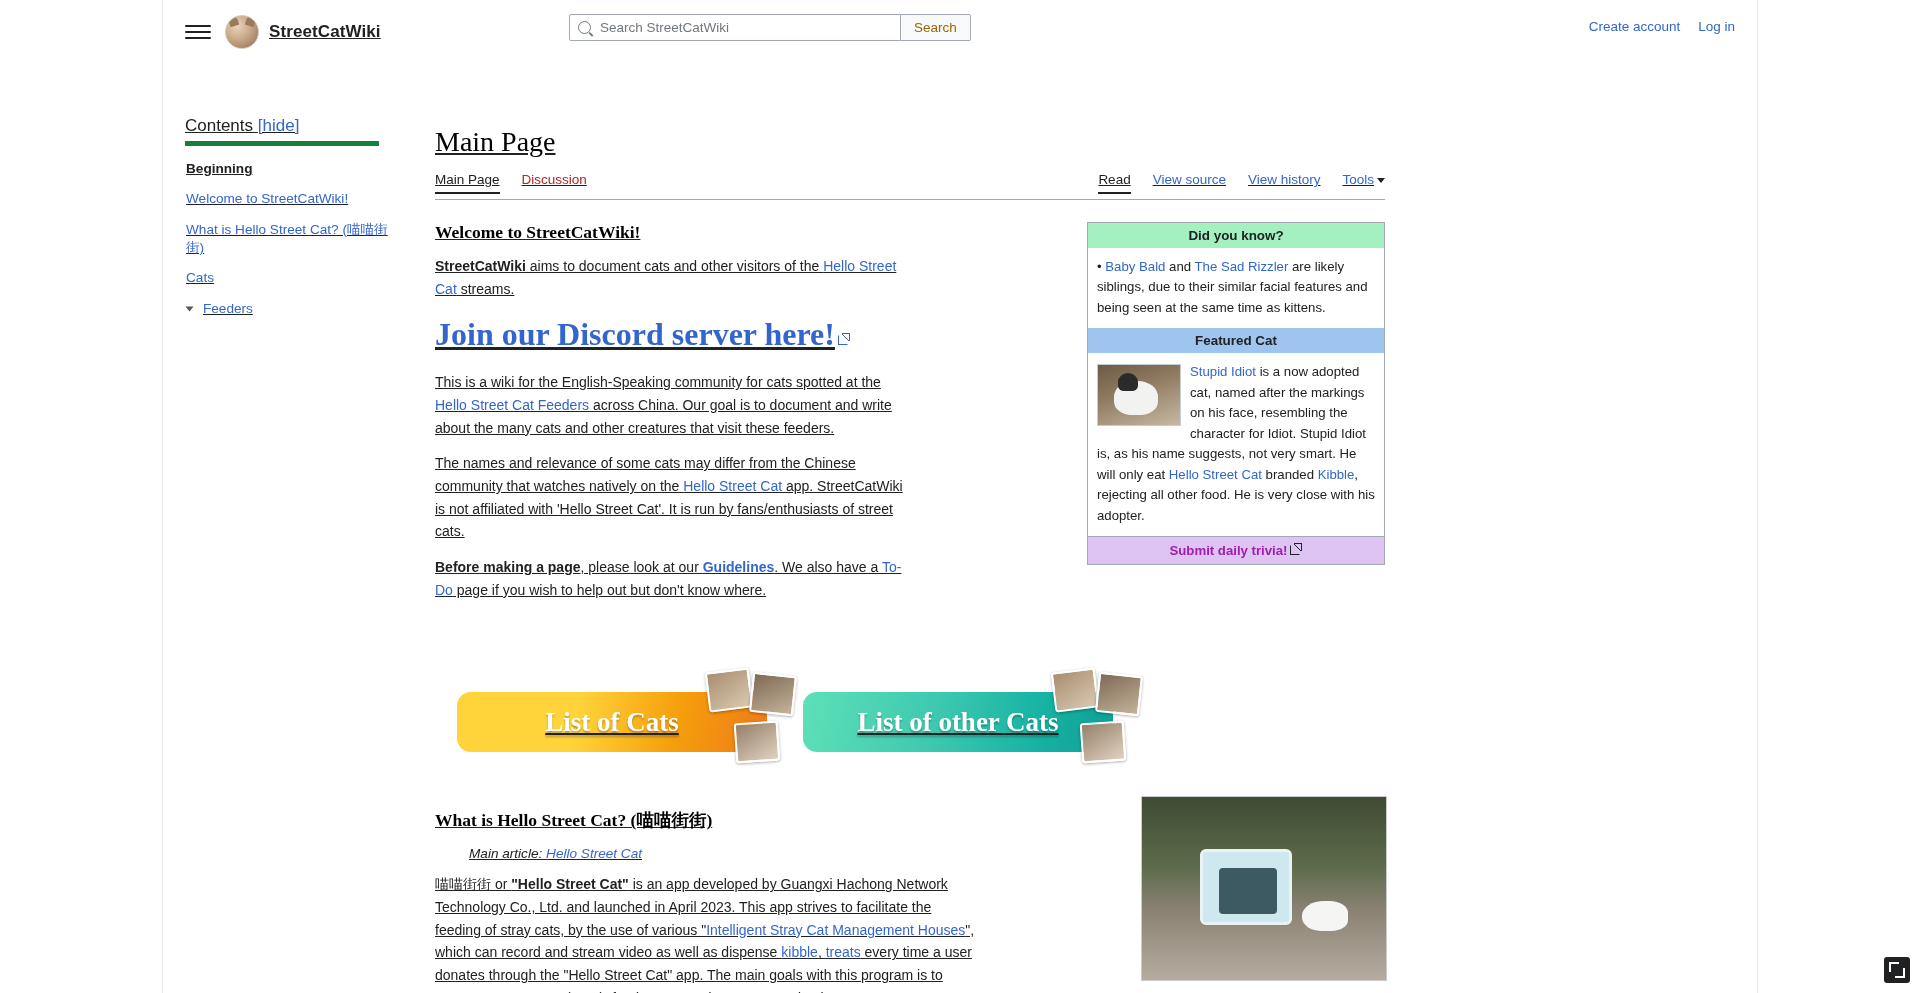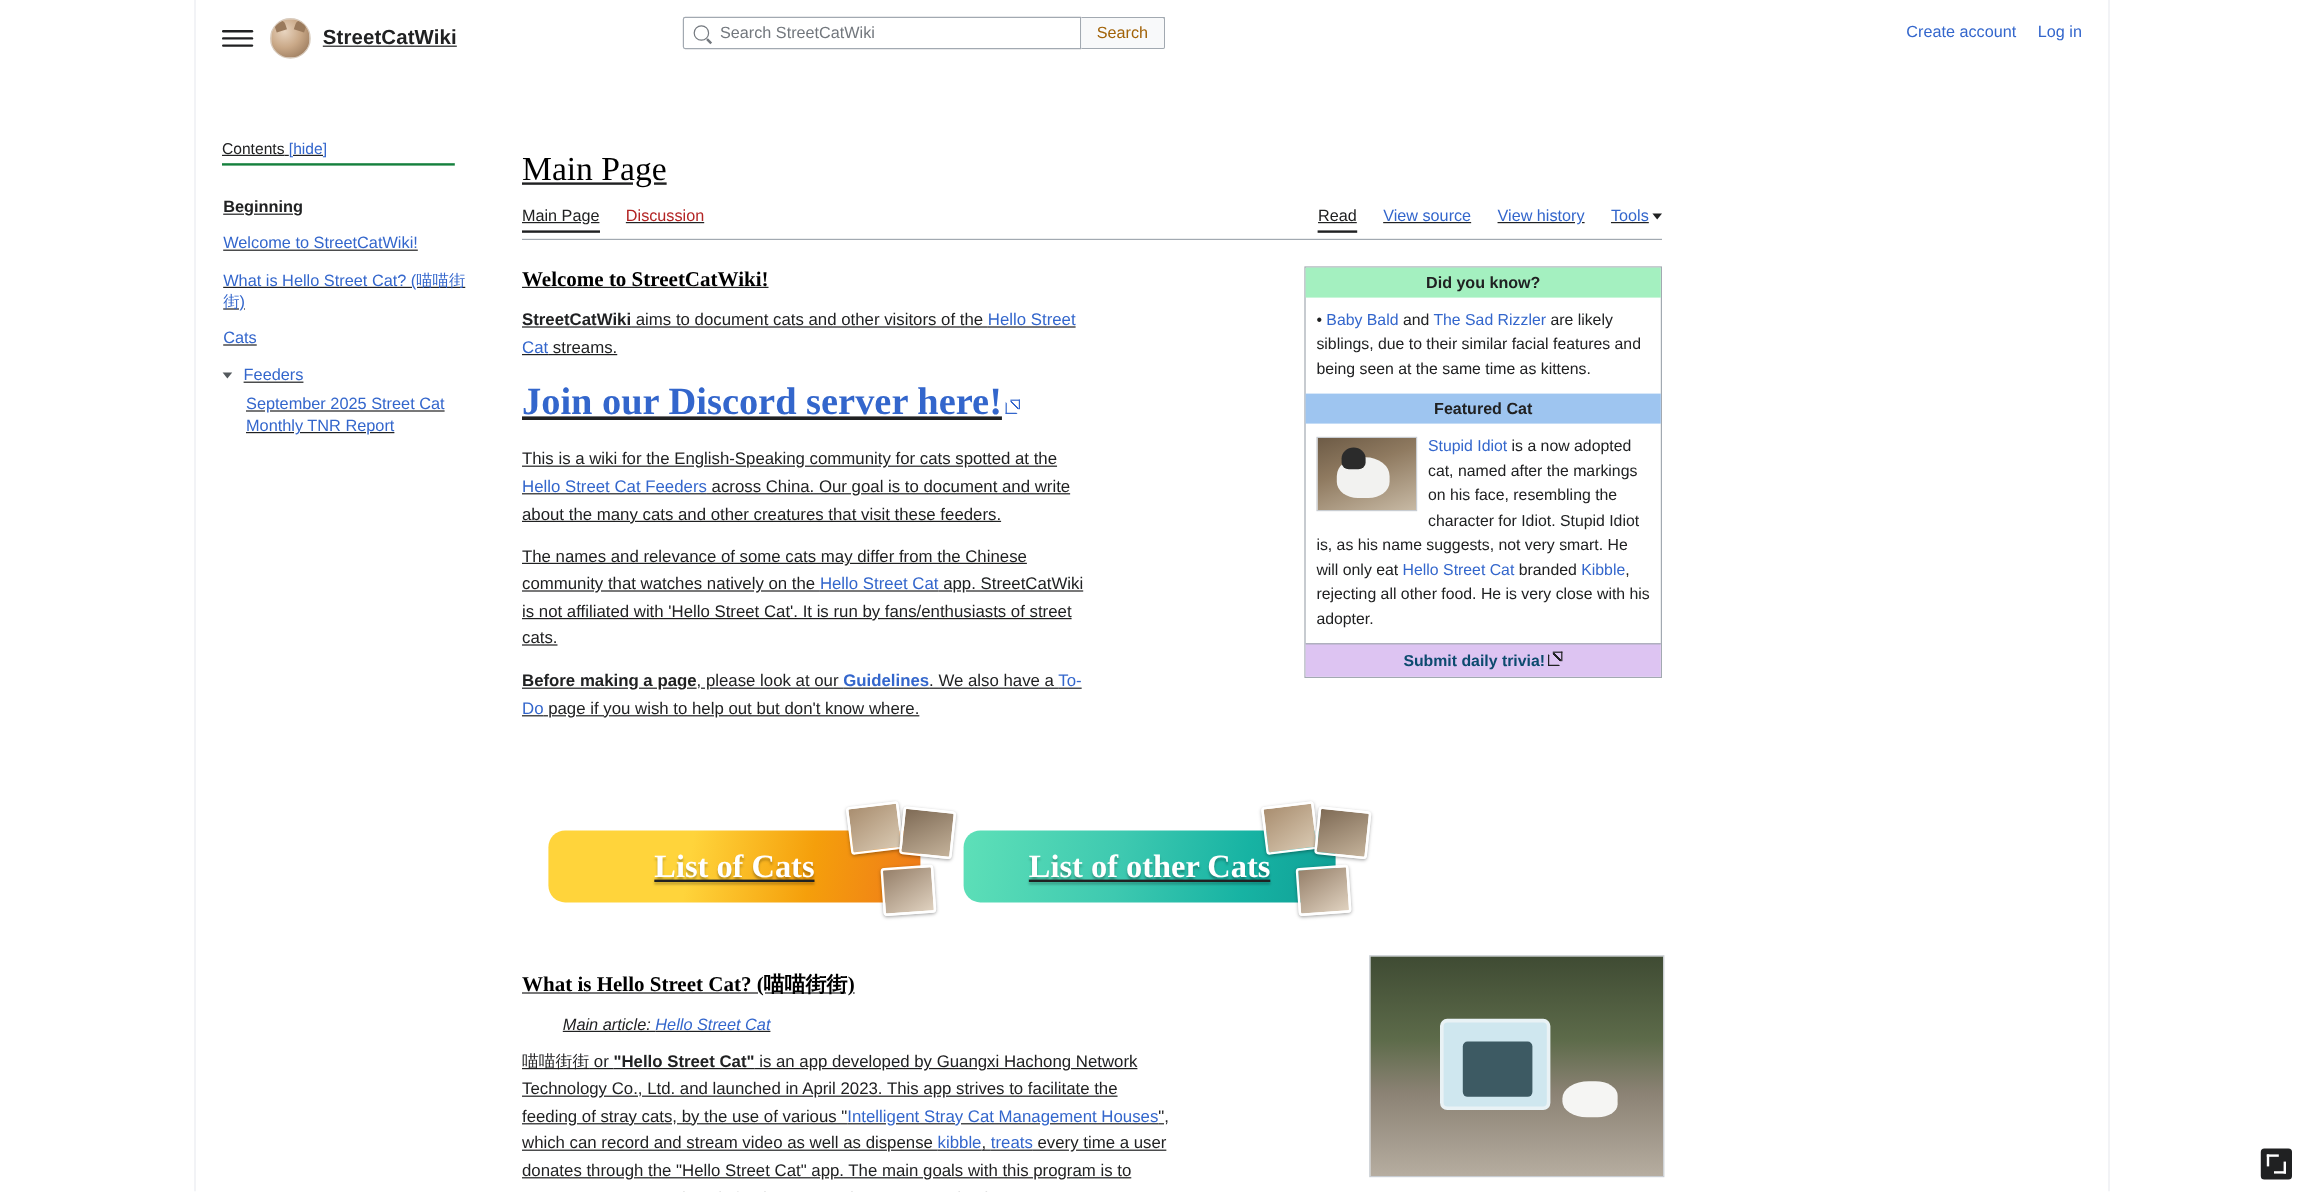--- a/index.html
+++ b/index.html
@@ -100,22 +100,22 @@
   .user-links {
     position: absolute; right: 22px; top: 19px;
     display: flex; gap: 18px; font-size: 13.5px;
   }
   .user-links a { color: #3366cc; text-decoration: none; cursor: pointer; }
 
   
   .body-wrap { display: flex; padding-left: 10px; }
   .sidebar { width: 232px; flex: none; padding: 52px 0 0 12px; }
   .toc-head {
-    font-size: 13px; color: #202122; padding-bottom: 5px;
-    border-bottom: 2px solid #15803d; width: 194px; margin-bottom: 20px;
+    font-size: 17px; color: #202122; padding-bottom: 5px;
+    border-bottom: 5px solid #15803d; width: 194px; margin-bottom: 8px;
   }
   .toc-head .hide { color: #3366cc; cursor: pointer; }
   .toc-list { list-style: none; margin: 1px; padding: 0; }
   .toc-list li { padding: 6px 0; font-size: 13.6px; line-height: 1.35; }
   .toc-list li.active { font-weight: bold; color: #202122; }
   .toc-list a { color: #3366cc; text-decoration: none; cursor: pointer; }
   .toc-row { display: flex; align-items: flex-start; gap: 6px; }
   .toc-caret {
     width: 11px; height: 11px; flex: none; margin-top: 3px;
     position: relative; cursor: pointer;
@@ -180,21 +180,21 @@
   .ib-head {
     text-align: center; font-weight: bold; padding: 5px 0; font-size: 13.4px;
   }
   .ib-head.green { background: #a4f0c0; }
   .ib-head.blue { background: #9ec5f0; }
   .ib-body { padding: 9px 9px 10px 9px; line-height: 1.55; }
   .ib-foot {
     background: #ddc4f2; text-align: center; padding: 6px 0; border-top: 1px solid #a2a9b1;
     font-weight: bold;
   }
-  .ib-foot a { color: #0c4a6e; text-decoration: none; }
+  .ib-foot a { color: #a21caf; text-decoration: none; }
   .cat-photo {
     float: left; width: 84px; height: 62px; margin: 2px 9px 4px 0;
     background: linear-gradient(160deg,#6d5b46 0%, #8f7a60 40%, #c7b9a4 100%);
     position: relative; overflow: hidden; border: 1px solid #c8ccd1;
   }
   .cat-photo:before{
     content:""; position:absolute; left:16px; top:16px; width:44px; height:34px;
     background:#f2f2f0; border-radius: 46% 46% 40% 40%;
   }
   .cat-photo:after{
@@ -308,25 +308,20 @@
           <a class="link">What is Hello Street Cat? (喵喵街街)</a>
         </li>
         <li>
           <a class="link">Cats</a>
         </li>
         <li>
           <div class="toc-row">
             <span class="toc-caret"></span>
             <a class="link">Feeders</a>
           </div>
-          <ul class="toc-list toc-sub">
-            <li>
-              <a class="link">September 2025 Street Cat Monthly TNR Report</a>
-            </li>
-          </ul>
         </li>
       </ul>
     </div>
 
     <div class="content">
       <h1 class="page-title">Main Page</h1>
 
       <div class="tab-bar">
         <div class="tabs-left">
           <div class="tab selected">Main Page</div>

